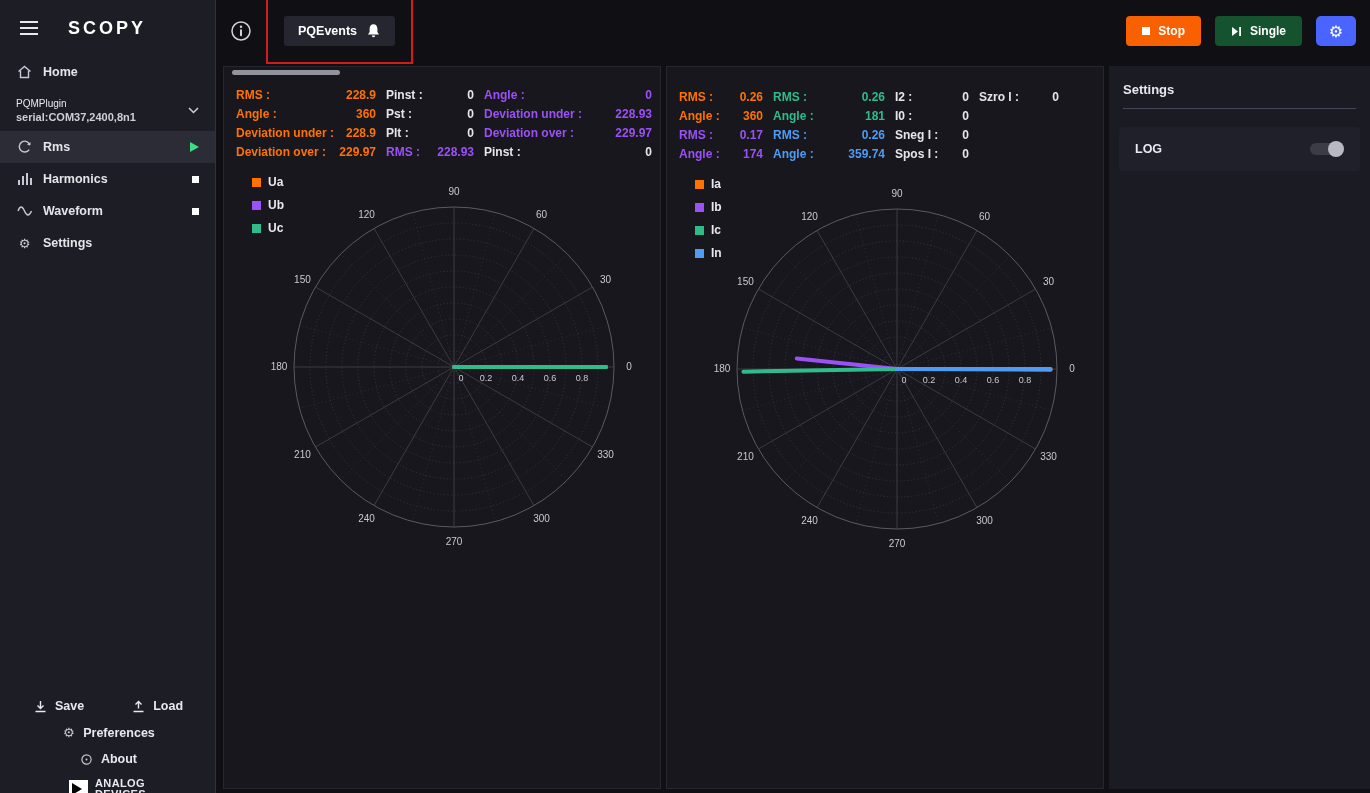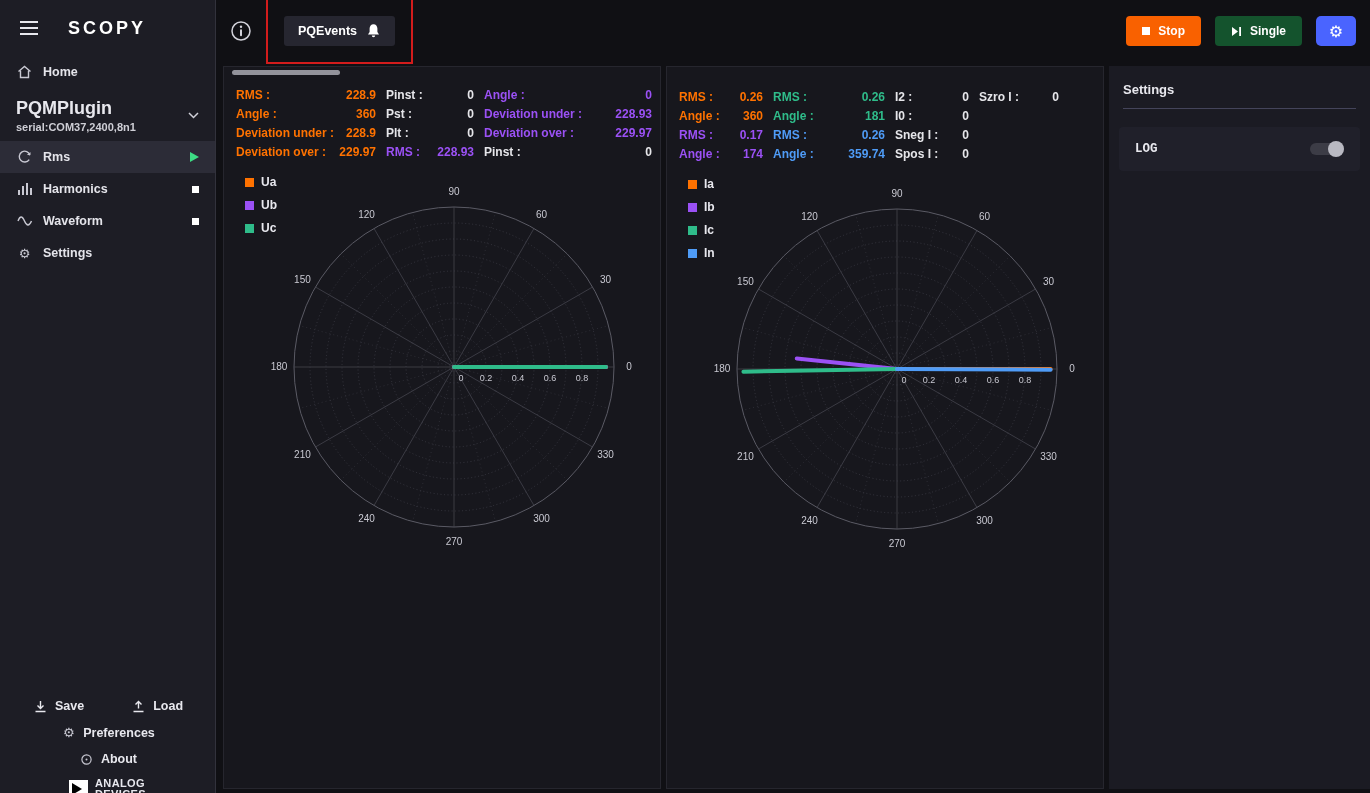--- a/index.html
+++ b/index.html
@@ -16,21 +16,21 @@
   .hamburger { background:none; border:none; cursor:pointer; display:flex; flex-direction:column; gap:4px; padding:4px; }
   .hamburger span { display:block; width:18px; height:2px; background:#e8e8ee; }
   .logo { font-size:18px; font-weight:bold; letter-spacing:3px; margin-left:26px; color:#fff; }
   .side-item { height:32px; display:flex; align-items:center; gap:10px; padding:0 16px; font-size:12.5px; font-weight:bold; color:#e4e4ea; cursor:pointer; }
   .side-item.active { background:#2c2c37; }
   .icon-slot { width:17px; display:flex; justify-content:center; align-items:center; color:#c8c8d2; }
   .right-ind { margin-left:auto; display:flex; align-items:center; }
   .play-tri { width:0; height:0; border-left:9px solid #3ddc84; border-top:5.5px solid transparent; border-bottom:5.5px solid transparent; }
   .stop-ind { width:7px; height:7px; background:#ffffff; }
   .plugin-row { padding:10px 16px 8px; display:flex; align-items:center; cursor:pointer; }
-  .plugin-name { font-size:18px; font-weight:bold; }
+  .plugin-name { font-size:10px; font-weight:normal; }
   .plugin-serial { font-size:11px; font-weight:bold; color:#cfcfd6; margin-top:2px; }
   .chev { margin-left:auto; }
   .side-bottom { margin-top:auto; display:flex; flex-direction:column; align-items:center; gap:12px; padding-bottom:0; }
   .saveload { display:flex; gap:46px; }
   .bottom-btn { display:flex; align-items:center; gap:6px; font-size:12.5px; font-weight:bold; color:#e8e8ee; background:none; border:none; cursor:pointer; }
   .gear-glyph { font-family:"DejaVu Sans",sans-serif; font-size:13px; color:#c8c8d2; }
   .brand { display:flex; align-items:center; gap:7px; margin-bottom:-7px; }
   .brand-mark { width:19px; height:19px; background:#ffffff; position:relative; }
   .brand-mark::after { content:""; position:absolute; left:3px; top:3px; width:0; height:0;
      border-top:6.5px solid transparent; border-bottom:6.5px solid transparent; border-left:10px solid #000; }
@@ -52,30 +52,30 @@
   .btn-gear { background:#4a64ff; width:40px; padding:0; justify-content:center; border-radius:5px;
               font-family:"DejaVu Sans",sans-serif; font-size:16px; }
 
   .content { flex:1; display:flex; gap:5px; padding:4px 0 4px 7px; }
   .panel { width:438px; min-width:438px; background:#17171d; border:1px solid #26262e; position:relative; padding-top:8px; }
   .scrollstrip { position:absolute; top:3px; left:8px; width:108px; height:5px; background:#93939b; border-radius:3px; }
   .stats { display:grid; column-gap:10px; padding:10px 10px 0 12px; grid-auto-rows:19px; font-size:12px; font-weight:bold; }
   .cell { display:flex; align-items:center; white-space:nowrap; overflow:hidden; }
   .cell .v { margin-left:auto; padding-left:8px; }
   .chart-area { position:relative; height:600px; }
-  .legend { position:absolute; left:21px; top:14px; display:flex; flex-direction:column; gap:9px; }
+  .legend { position:absolute; left:28px; top:14px; display:flex; flex-direction:column; gap:9px; }
   .legend-item { display:flex; align-items:center; gap:7px; font-size:12px; font-weight:bold; cursor:pointer; }
   .legend-sq { width:9px; height:9px; display:inline-block; }
   .polar-box { position:absolute; left:40px; top:16px; }
 
   
   .settings-panel { flex:1; background:#1b1b23; }
   .settings-title { margin:16px 14px 0; padding-bottom:11px; border-bottom:1px solid #44445a; font-size:13px; font-weight:bold; }
   .log-card { margin:18px 10px 0; background:#20202a; border-radius:4px; height:44px;
-              display:flex; align-items:center; justify-content:space-between; padding:0 16px; font-size:12.5px; font-weight:bold;font-family:Liberation Mono, monospace; }
+              display:flex; align-items:center; justify-content:space-between; padding:0 16px; font-size:12.5px; font-weight:bold; }
   .toggle { width:34px; height:12px; background:#3c3c46; border-radius:7px; position:relative; cursor:pointer; border:none; }
   .knob { position:absolute; right:0; top:-2px; width:16px; height:16px; border-radius:50%; background:#b9b9c2; }
 
   svg { display:block; }
 </style>
 </head>
 <body>
 
 <div class="app">
 

